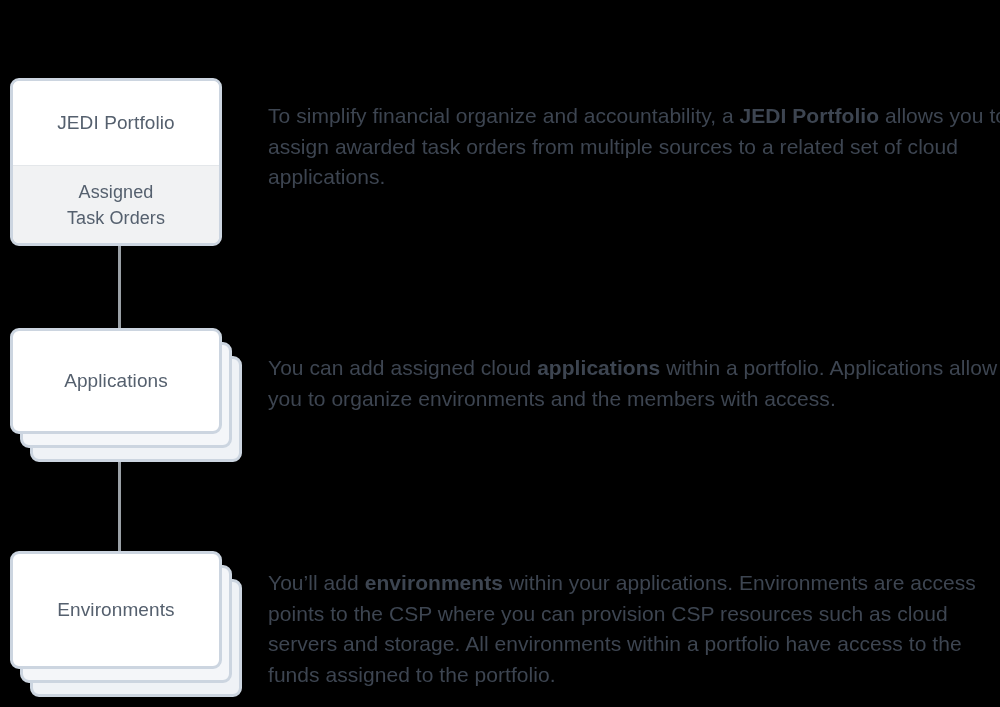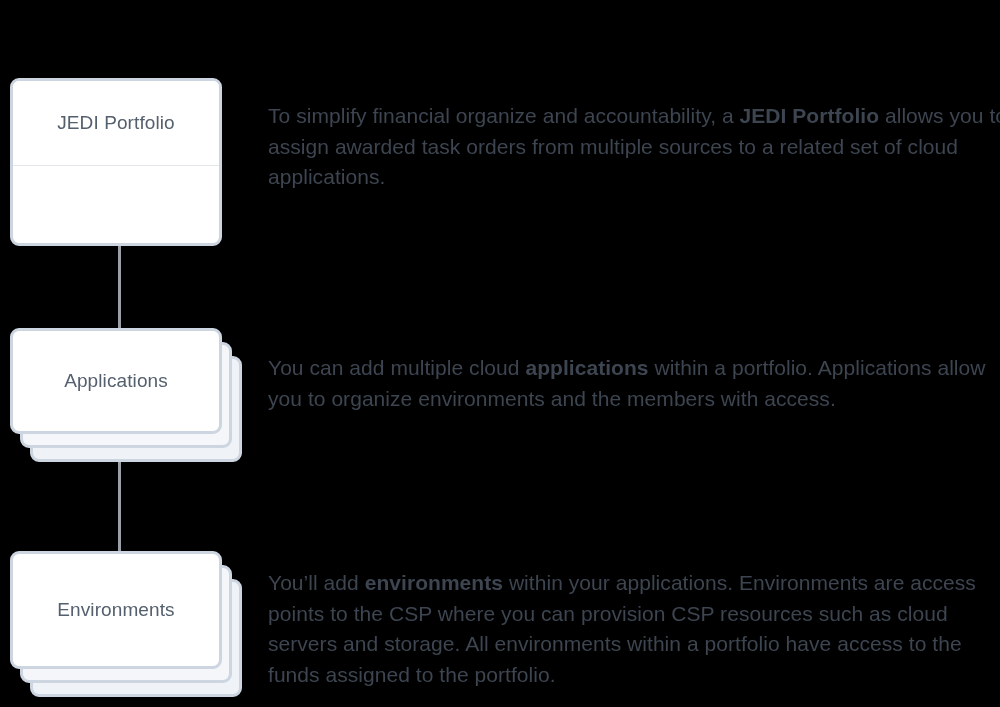--- a/index.html
+++ b/index.html
@@ -120,20 +120,23 @@
 <body>
 
 <div id="connector-1" class="connector"></div>
 <div id="connector-2" class="connector"></div>
 
 <div id="node-portfolio">
   <div class="card">
     <div class="card-top">
       <span class="node-label">JEDI Portfolio</span>
     </div>
+    <div class="card-bottom">
+      <span class="node-label two-line"><span>Assigned</span><br><span>Task Orders</span></span>
+    </div>
   </div>
 </div>
 
 <div id="node-applications" class="stack">
   <div class="layer l3"></div>
   <div class="layer l2"></div>
   <div class="layer l1">
     <span class="node-label">Applications</span>
   </div>
 </div>
@@ -141,15 +144,15 @@
 <div id="node-environments" class="stack">
   <div class="layer l3"></div>
   <div class="layer l2"></div>
   <div class="layer l1">
     <span class="node-label">Environments</span>
   </div>
 </div>
 
 <p id="desc-portfolio" class="desc"><span>To simplify financial organize and accountability, a </span><b>JEDI Portfolio</b><span> allows you to assign awarded task orders from multiple sources to a related set of cloud applications.</span></p>
 
-<p id="desc-applications" class="desc"><span>You can add multiple cloud </span><b>applications</b><span> within a portfolio. Applications allow you to organize environments and the members with access.</span></p>
+<p id="desc-applications" class="desc"><span>You can add assigned cloud </span><b>applications</b><span> within a portfolio. Applications allow you to organize environments and the members with access.</span></p>
 
 <p id="desc-environments" class="desc"><span>You’ll add </span><b>environments</b><span> within your applications. Environments are access points to the CSP where you can provision CSP resources such as cloud servers and storage. All environments within a portfolio have access to the funds assigned to the portfolio.</span></p>
 
 </body></html>

